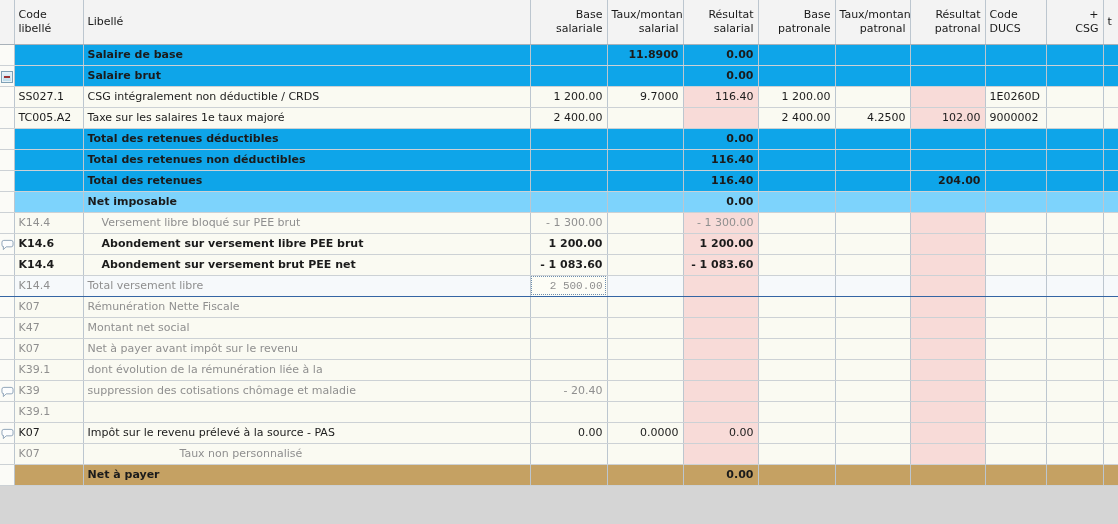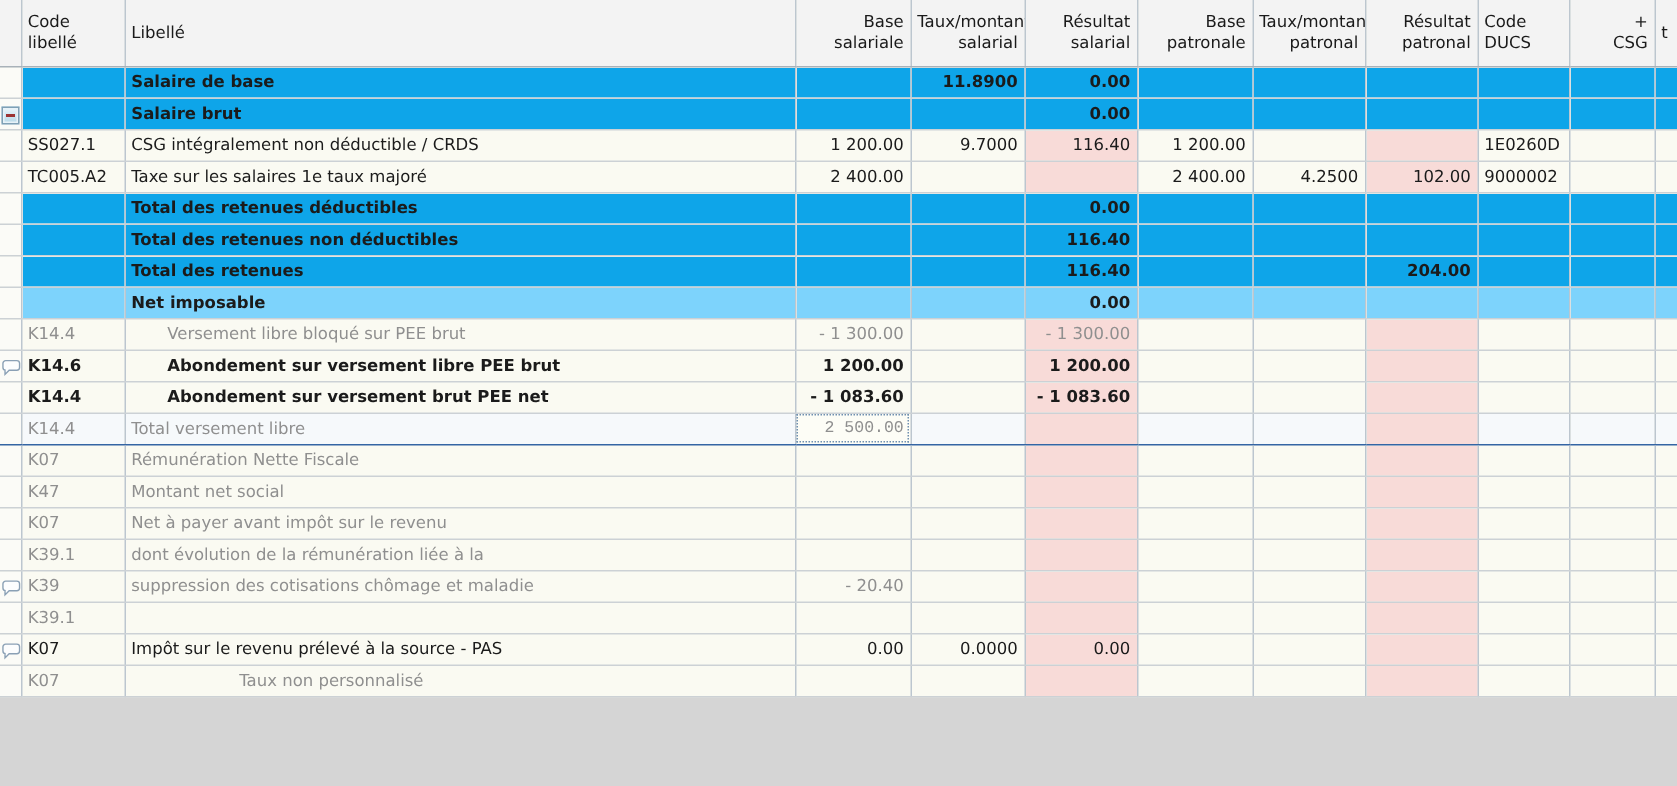--- a/index.html
+++ b/index.html
@@ -36,22 +36,22 @@
   .c-peach      { background: #0ea5e9; }
   .c-paleyellow { background: #7dd3fc; }
   .c-tan        { background: #c5a163; }
   .c-pink       { background: #f8dbd8; }
   .c-icon       { background: #fbfbf7; }
   .c-selbg      { background: #f6f9fb; }
   
   .t-gray { color: #8f8f8f; }
   .t-bold { font-weight: bold; }
   
-  .ind1 { padding-left: 28px; }
-  .ind2 { padding-left: 76px; }
+  .ind1 { padding-left: 18px; }
+  .ind2 { padding-left: 96px; }
   
   tr.selected td { border-top: 1px solid #3465a4; border-bottom: 1px solid #3465a4; }
   
   td.focus {
     outline: 1px dotted #6f8faf;
     outline-offset: -2px;
     background: #fdfdf6;
     font-family: Liberation Mono, monospace;
   }
   
@@ -425,15 +425,29 @@
         <td class="c-white ar t-gray"></td>
         <td class="c-white ar t-gray"></td>
         <td class="c-pink ar t-gray"></td>
         <td class="c-white ar t-gray"></td>
         <td class="c-white ar t-gray"></td>
         <td class="c-pink ar t-gray"></td>
         <td class="c-white al t-gray"></td>
         <td class="c-white ar t-gray"></td>
         <td class="c-white al t-gray"></td>
       </tr>
+      <tr>
+        <td class="c-icon al icon-cell"></td>
+        <td class="c-tan al t-bold"></td>
+        <td class="c-tan al t-bold">Net à payer</td>
+        <td class="c-tan ar t-bold"></td>
+        <td class="c-tan ar t-bold"></td>
+        <td class="c-tan ar t-bold">0.00</td>
+        <td class="c-tan ar t-bold"></td>
+        <td class="c-tan ar t-bold"></td>
+        <td class="c-tan ar t-bold"></td>
+        <td class="c-tan al"></td>
+        <td class="c-tan ar t-bold"></td>
+        <td class="c-tan al"></td>
+      </tr>
     </tbody>
 </table>
 <div class="bottom-strip"></div>
 
 </body></html>

